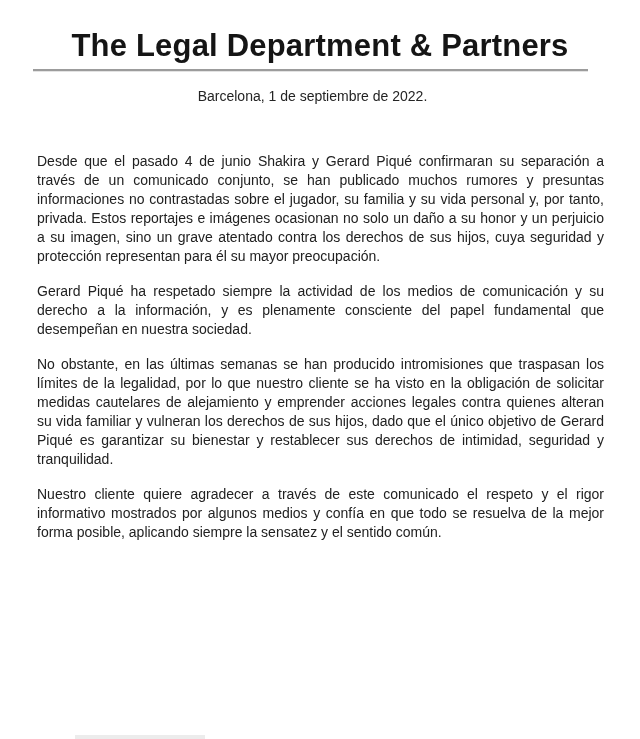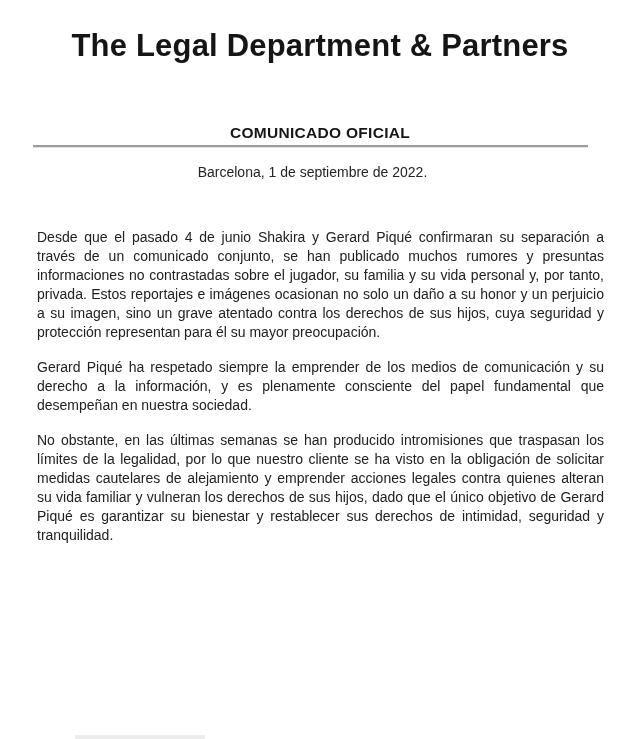--- a/index.html
+++ b/index.html
@@ -77,27 +77,27 @@
     background: #ececec;
   }
 </style>
 </head>
 <body>
 
 <div class="page">
 
   <h1 class="letterhead">The Legal Department &amp; Partners</h1>
 
-  <h2 class="statement-heading">COMUNICADO OFICIAL</h2>
 
   <div class="rule"></div>
 
   <p class="dateline">Barcelona, 1 de septiembre de 2022.</p>
 
   <div class="body-text">
     <p>Desde que el pasado 4 de junio Shakira y Gerard Piqué confirmaran su separación a través de un comunicado conjunto, se han publicado muchos rumores y presuntas informaciones no contrastadas sobre el jugador, su familia y su vida personal y, por tanto, privada. Estos reportajes e imágenes ocasionan no solo un daño a su honor y un perjuicio a su imagen, sino un grave atentado contra los derechos de sus hijos, cuya seguridad y protección representan para él su mayor preocupación.</p>
-    <p>Gerard Piqué ha respetado siempre la emprender de los medios de comunicación y su derecho a la información, y es plenamente consciente del papel fundamental que desempeñan en nuestra sociedad.</p>
+    <p>Gerard Piqué ha respetado siempre la actividad de los medios de comunicación y su derecho a la información, y es plenamente consciente del papel fundamental que desempeñan en nuestra sociedad.</p>
     <p>No obstante, en las últimas semanas se han producido intromisiones que traspasan los límites de la legalidad, por lo que nuestro cliente se ha visto en la obligación de solicitar medidas cautelares de alejamiento y emprender acciones legales contra quienes alteran su vida familiar y vulneran los derechos de sus hijos, dado que el único objetivo de Gerard Piqué es garantizar su bienestar y restablecer sus derechos de intimidad, seguridad y tranquilidad.</p>
+    <p>Nuestro cliente quiere agradecer a través de este comunicado el respeto y el rigor informativo mostrados por algunos medios y confía en que todo se resuelva de la mejor forma posible, aplicando siempre la sensatez y el sentido común.</p>
   </div>
 
   <div class="footer-mark"></div>
 
 </div>
 
 </body></html>

